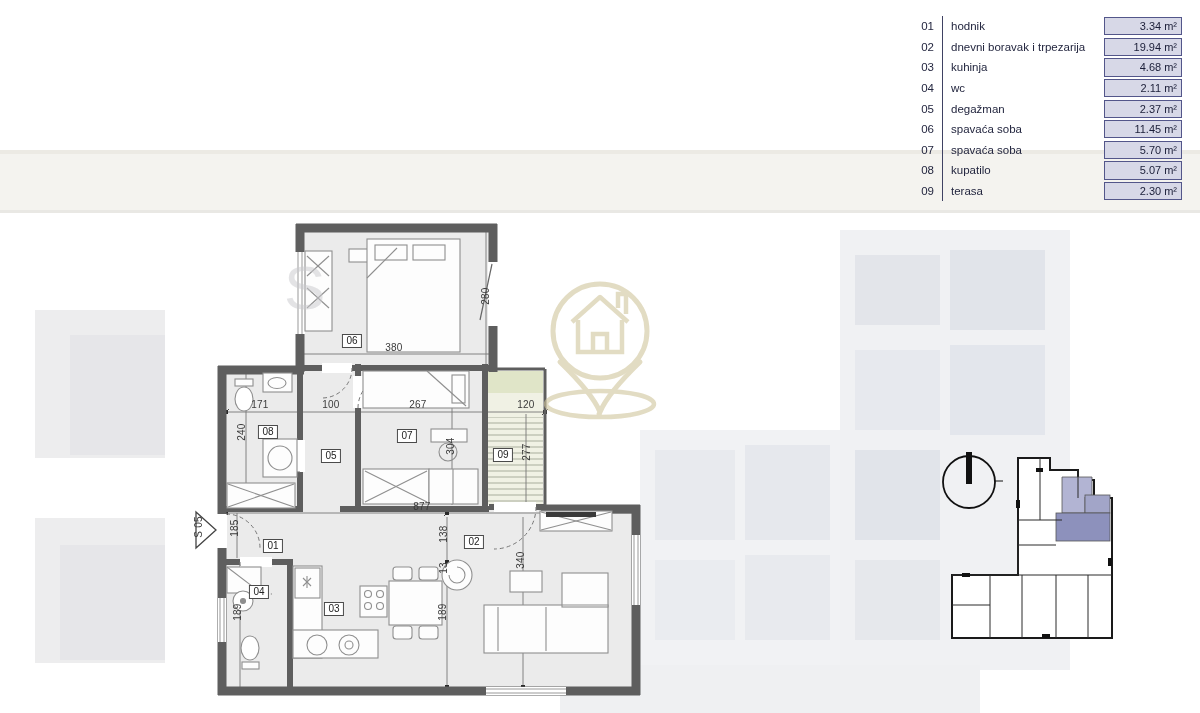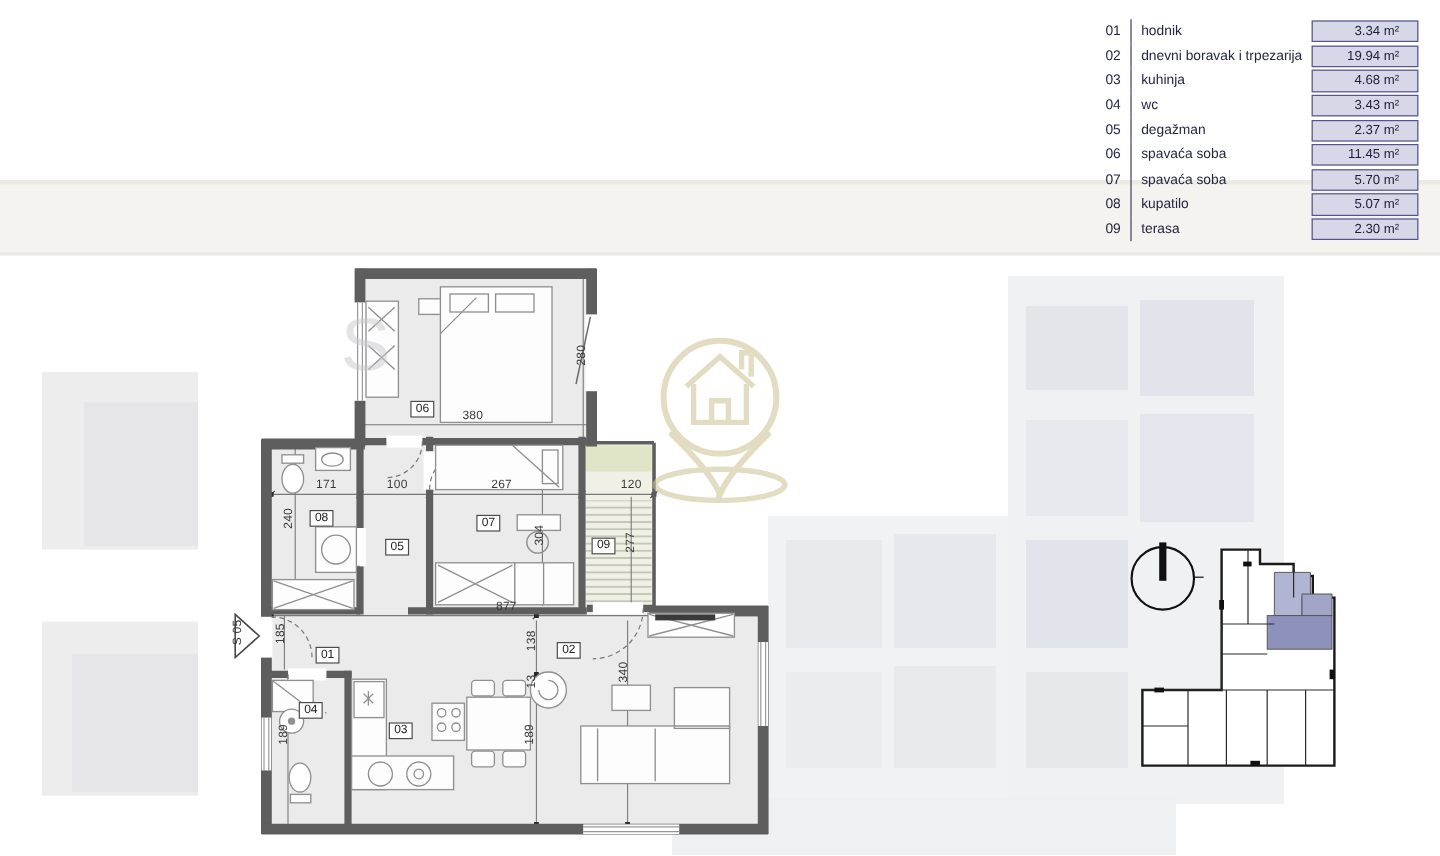--- a/index.html
+++ b/index.html
@@ -13,21 +13,21 @@
   .dim-label{font-size:10px;color:#3a3a3a;letter-spacing:.2px;}
   .dim-label.rot{transform:translate(-50%,-50%) rotate(-90deg);}
   .room-label{font-size:10px;line-height:12px;color:#222;background:#fff;border:1.3px solid #4a4a4a;
     padding:0 3.5px;}
   .legend{position:absolute;left:900px;top:16px;width:282px;z-index:6;}
   .legend-row{display:flex;align-items:center;height:20.6px;}
   .lnum{flex:none;width:34px;text-align:right;padding-right:8px;font-size:11.5px;color:#23263f;}
   .lname{flex:1;border-left:1.2px solid #3f4263;padding-left:8px;font-size:11.5px;color:#23263f;
     align-self:stretch;display:flex;align-items:center;}
   .lvalbox{flex:none;width:72px;height:16.2px;background:#d7d8e7;border:1.4px solid #53568a;
-    display:flex;align-items:center;justify-content:flex-end;padding-right:15px;
+    display:flex;align-items:center;justify-content:flex-end;padding-right:4px;
     font-size:11px;color:#1b1e38;}
 </style>
 </head>
 <body>
 
 <div id="page">
 
   <div class="bg" style="left:0;top:150px;width:1200px;height:4px;background:#eceae4;"></div>
   <div class="bg" style="left:0;top:154px;width:1200px;height:56px;background:#f4f3ef;"></div>
   <div class="bg" style="left:0;top:210px;width:1200px;height:3px;background:#e9e8e4;"></div>
@@ -289,21 +289,21 @@
       <div class="ann room-label" style="left: 474px; top: 542px;">02</div>
       <div class="ann room-label" style="left: 334px; top: 609px;">03</div>
       <div class="ann room-label" style="left: 259px; top: 592px;">04</div>
       <div class="ann room-label" style="left: 331px; top: 456px;">05</div>
       <div class="ann room-label" style="left: 352px; top: 341px;">06</div>
       <div class="ann room-label" style="left: 407px; top: 436px;">07</div>
       <div class="ann room-label" style="left: 268px; top: 432px;">08</div>
       <div class="ann room-label" style="left: 503px; top: 455px;">09</div>
       <div class="ann dim-label" style="left: 394px; top: 347px;">380</div>
       <div class="ann dim-label rot" style="left: 485px; top: 296px;">280</div>
-      <div class="ann dim-label" style="left: 262px; top: 404px; padding-left: 20px;">171</div>
+      <div class="ann dim-label" style="left: 250px; top: 404px; padding-left: 20px;">171</div>
       <div class="ann dim-label" style="left: 331px; top: 404px;">100</div>
       <div class="ann dim-label" style="left: 418px; top: 404px;">267</div>
       <div class="ann dim-label" style="left: 526px; top: 404px;">120</div>
       <div class="ann dim-label rot" style="left: 241px; top: 432px;">240</div>
       <div class="ann dim-label rot" style="left: 450px; top: 446px;">304</div>
       <div class="ann dim-label rot" style="left: 526px; top: 452px;">277</div>
       <div class="ann dim-label" style="left: 422px; top: 506px;">877</div>
       <div class="ann dim-label rot" style="left: 234px; top: 528px;">185</div>
       <div class="ann dim-label rot" style="left: 443px; top: 534px;">138</div>
       <div class="ann dim-label rot" style="left: 443px; top: 568px;">13</div>
@@ -325,21 +325,21 @@
         <span class="lvalbox">19.94 m²</span>
       </div>
       <div class="legend-row">
         <span class="lnum">03</span>
         <span class="lname">kuhinja</span>
         <span class="lvalbox">4.68 m²</span>
       </div>
       <div class="legend-row">
         <span class="lnum">04</span>
         <span class="lname">wc</span>
-        <span class="lvalbox">3.43 m²</span>
+        <span class="lvalbox">2.11 m²</span>
       </div>
       <div class="legend-row">
         <span class="lnum">05</span>
         <span class="lname">degažman</span>
         <span class="lvalbox">2.37 m²</span>
       </div>
       <div class="legend-row">
         <span class="lnum">06</span>
         <span class="lname">spavaća soba</span>
         <span class="lvalbox">11.45 m²</span>

